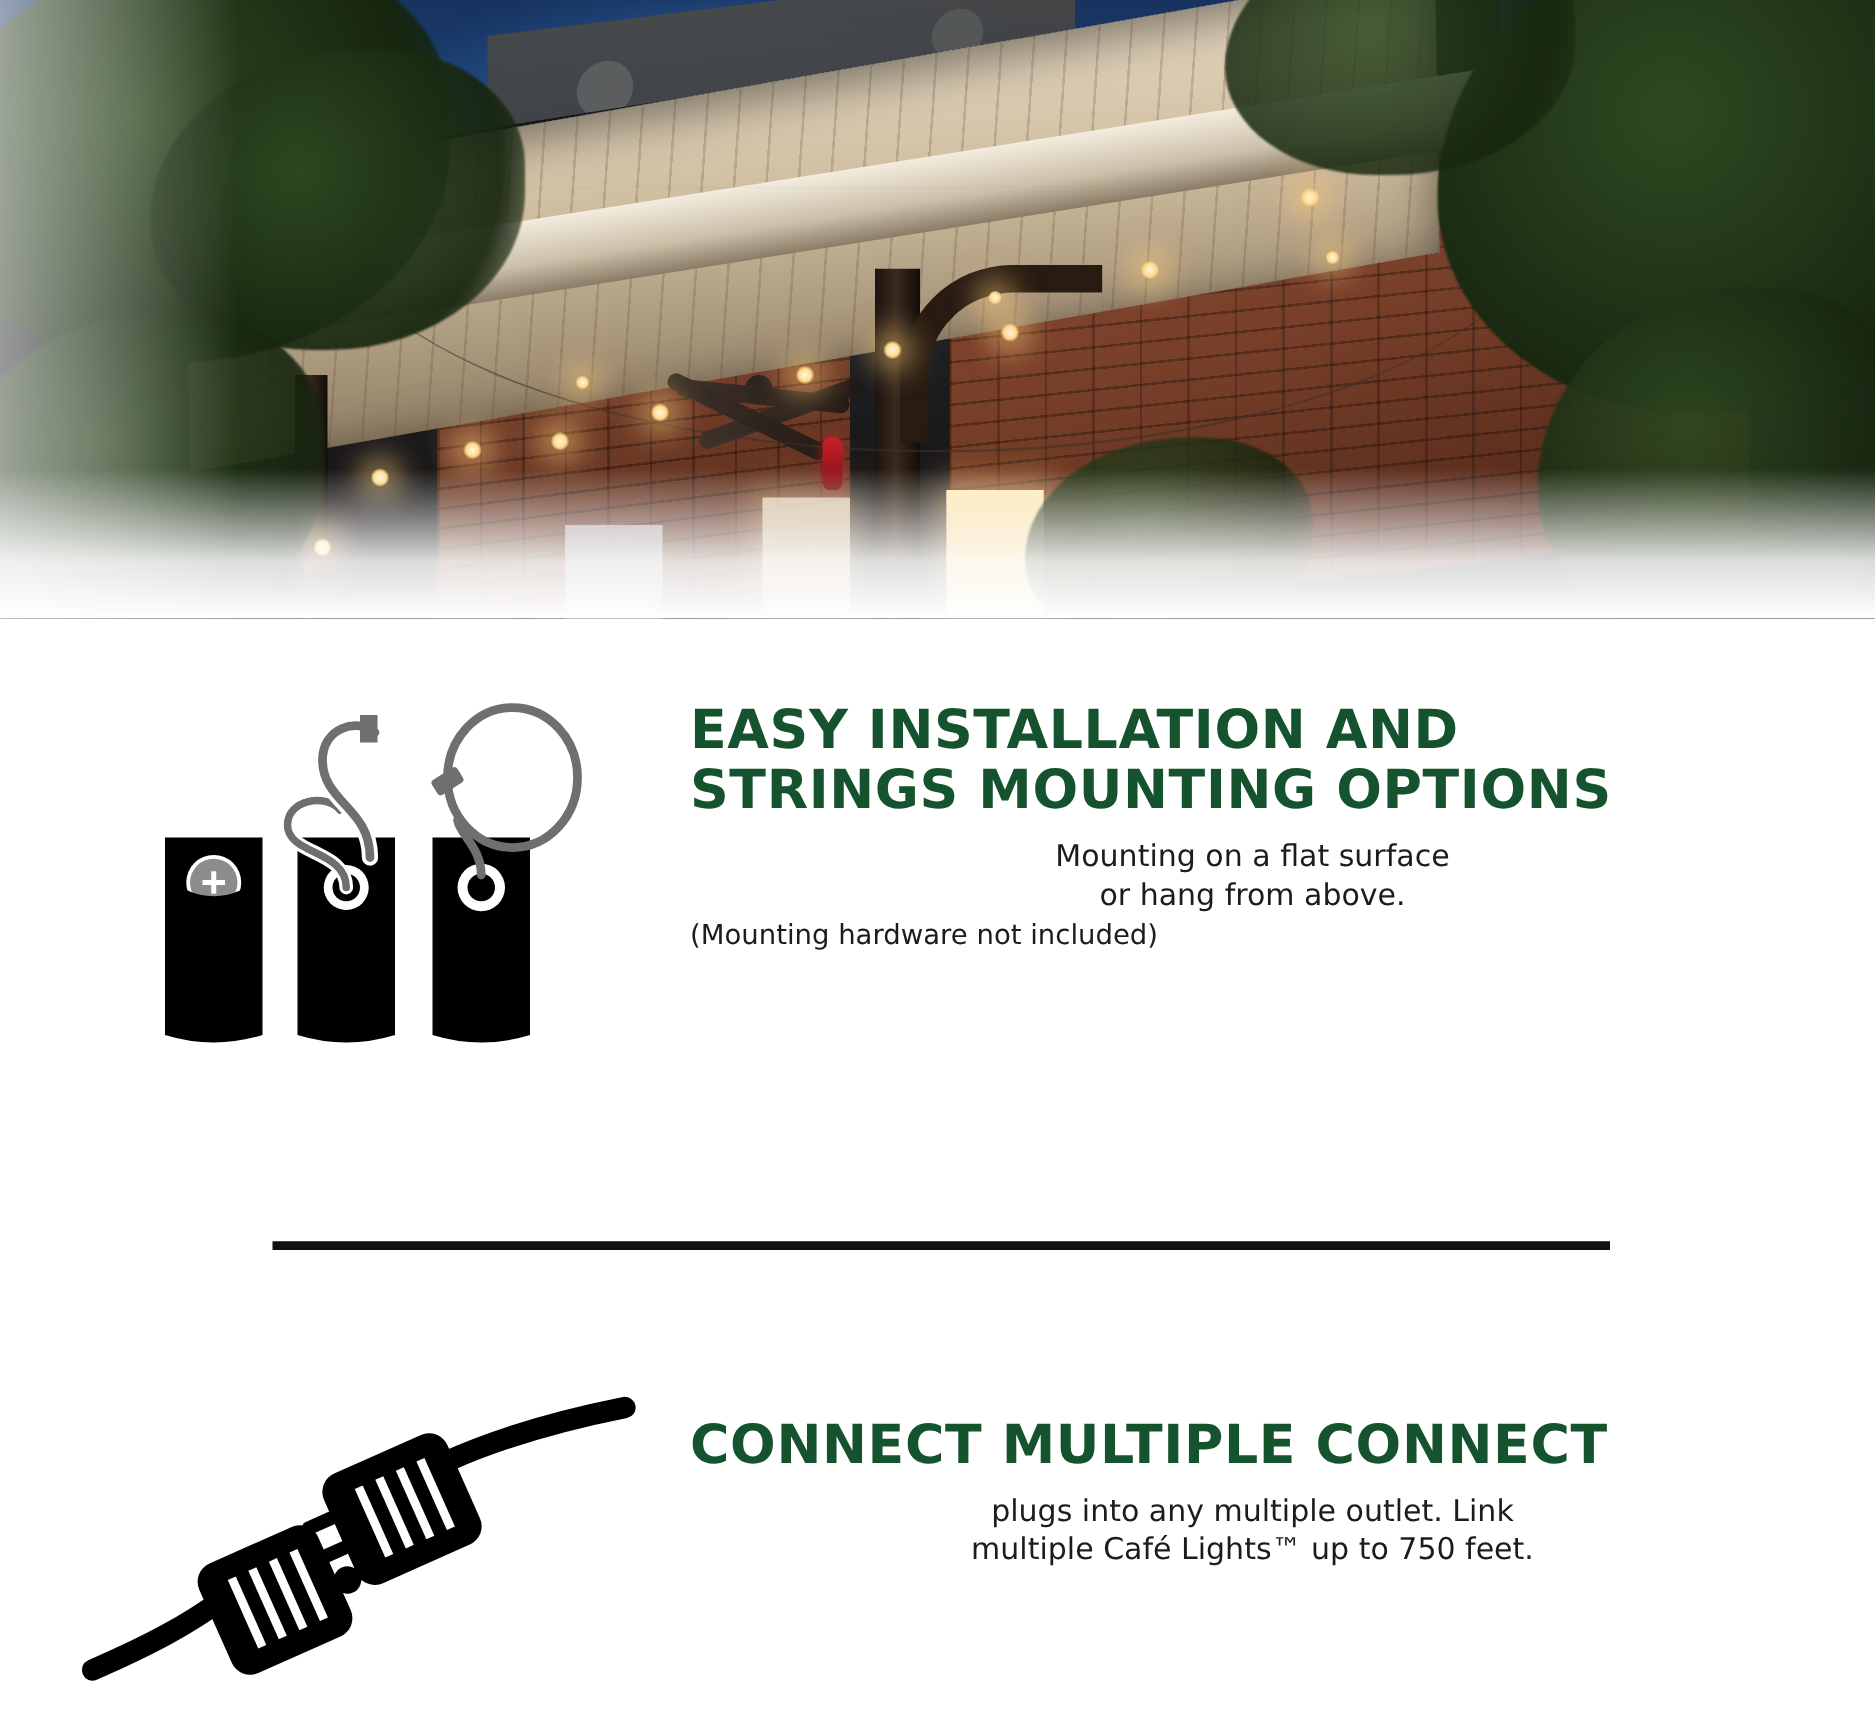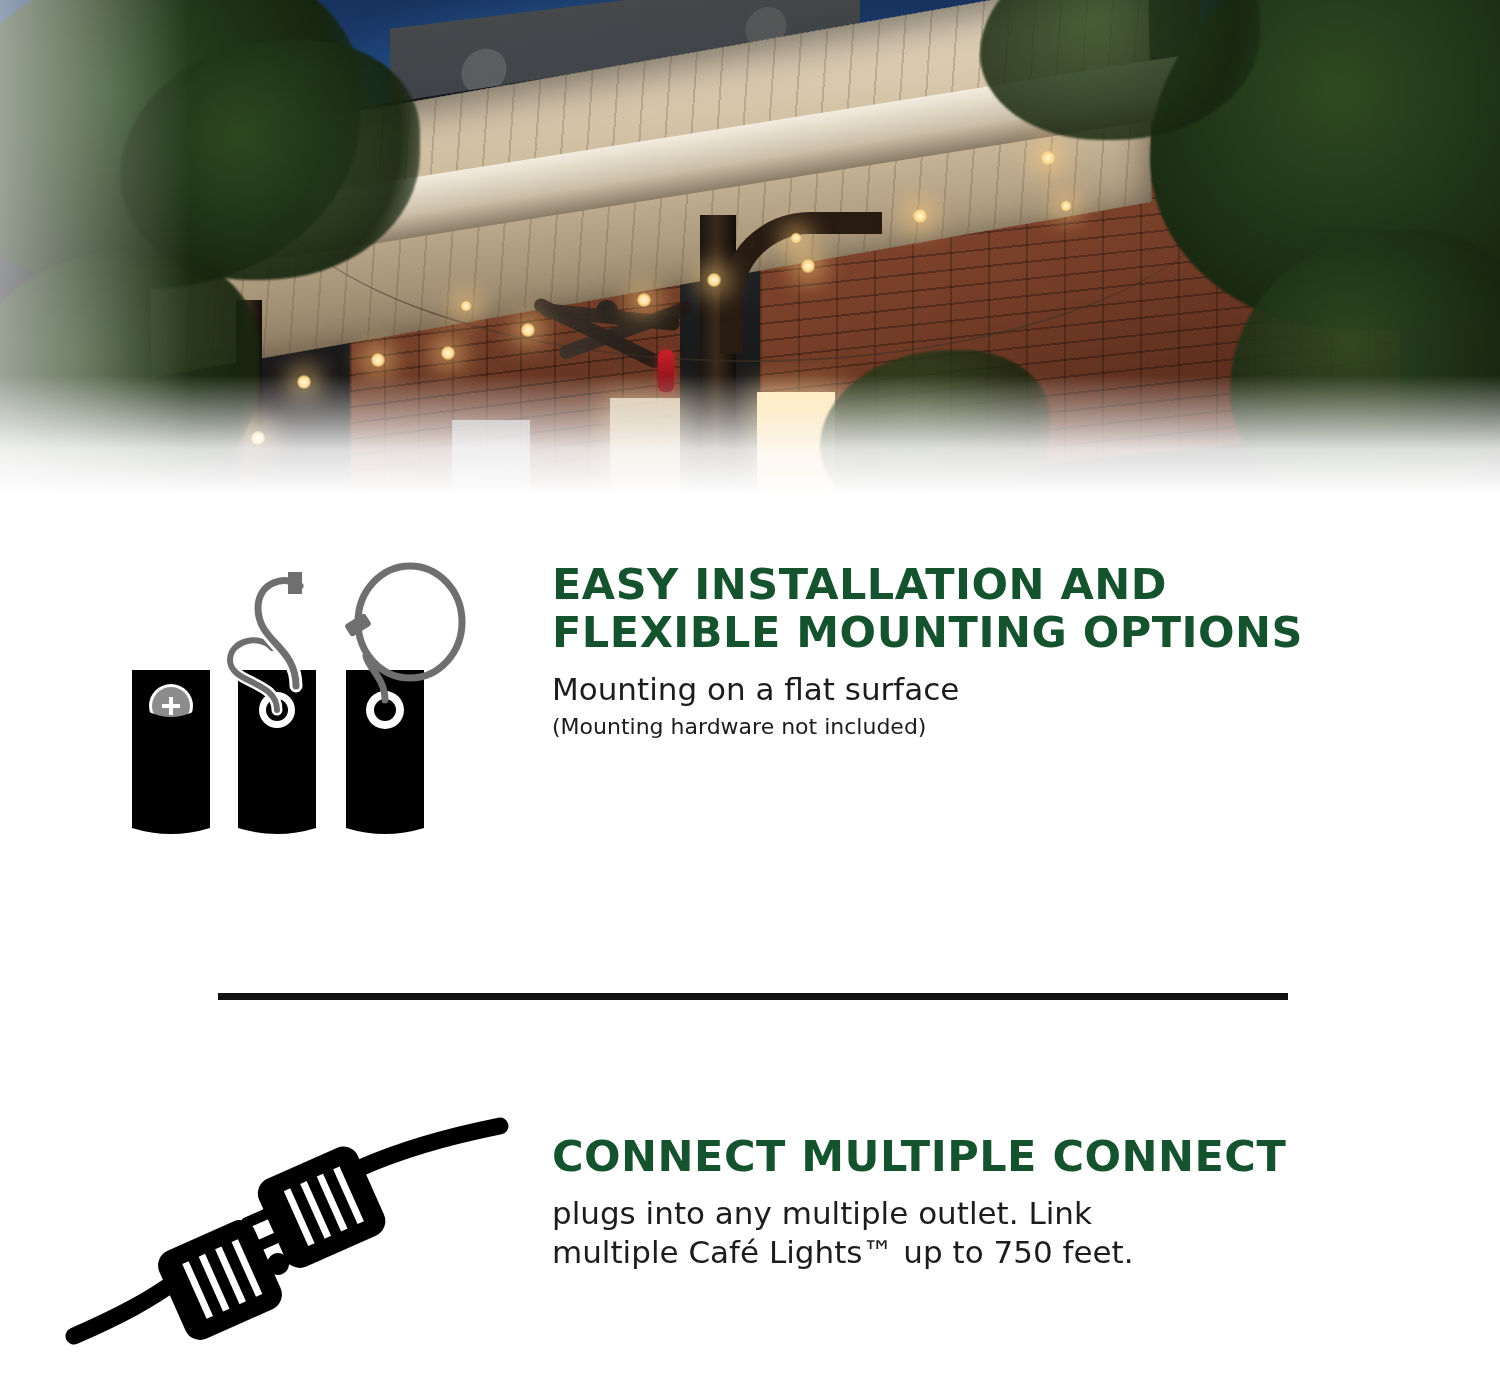--- a/index.html
+++ b/index.html
@@ -197,24 +197,25 @@
   .headline {
     font-size: 43px;
     font-weight: 700;
     letter-spacing: 0.5px;
     line-height: 1.12;
     color: #14532d;
     margin: 0 0 14px 0;
     font-family: "DejaVu Sans", sans-serif;
   }
   .body-line {
-    font-size: 31px;
+    font-size: 24px;
     line-height: 1.26;
     color: #1c1c1c;
     font-family: "DejaVu Sans", sans-serif;
+    text-align: center;
   }
   .body-small {
     font-size: 22px;
     line-height: 1.3;
     color: #1c1c1c;
     font-family: "DejaVu Sans", sans-serif;
     margin-top: 4px;
   }
   .divider {
     position: absolute;
@@ -314,23 +315,24 @@
       <circle cx="275" cy="150" r="11" fill="#000"></circle>
       <ellipse cx="300" cy="62" rx="52" ry="56" fill="none" stroke="#6f6f6f" stroke-width="7"></ellipse>
       <path d="M275 140 C 275 118, 258 108, 256 96" fill="none" stroke="#6f6f6f" stroke-width="7" stroke-linecap="round"></path>
       <rect x="236" y="58" width="24" height="14" rx="3" fill="#6f6f6f" transform="rotate(-32 248 65)"></rect>
     </svg>
   </div>
 
   <div class="text-col">
     <h2 class="headline">
       <span>EASY INSTALLATION AND</span><br>
-      <span>FLEXIBLE MOUNTING OPTIONS</span>
+      <span>STRINGS MOUNTING OPTIONS</span>
     </h2>
     <div class="body-line">Mounting on a flat surface</div>
+    <div class="body-line">or hang from above.</div>
     <div class="body-small">(Mounting hardware not included)</div>
   </div>
 </div>
 
 <div class="divider"></div>
 
 <div class="section sec-connect">
 
   <div class="icon-col" style="left:60px; top:-10px; width:470px; height:260px;">
     <svg width="470" height="260" viewBox="0 0 470 260" xmlns="http://www.w3.org/2000/svg">

